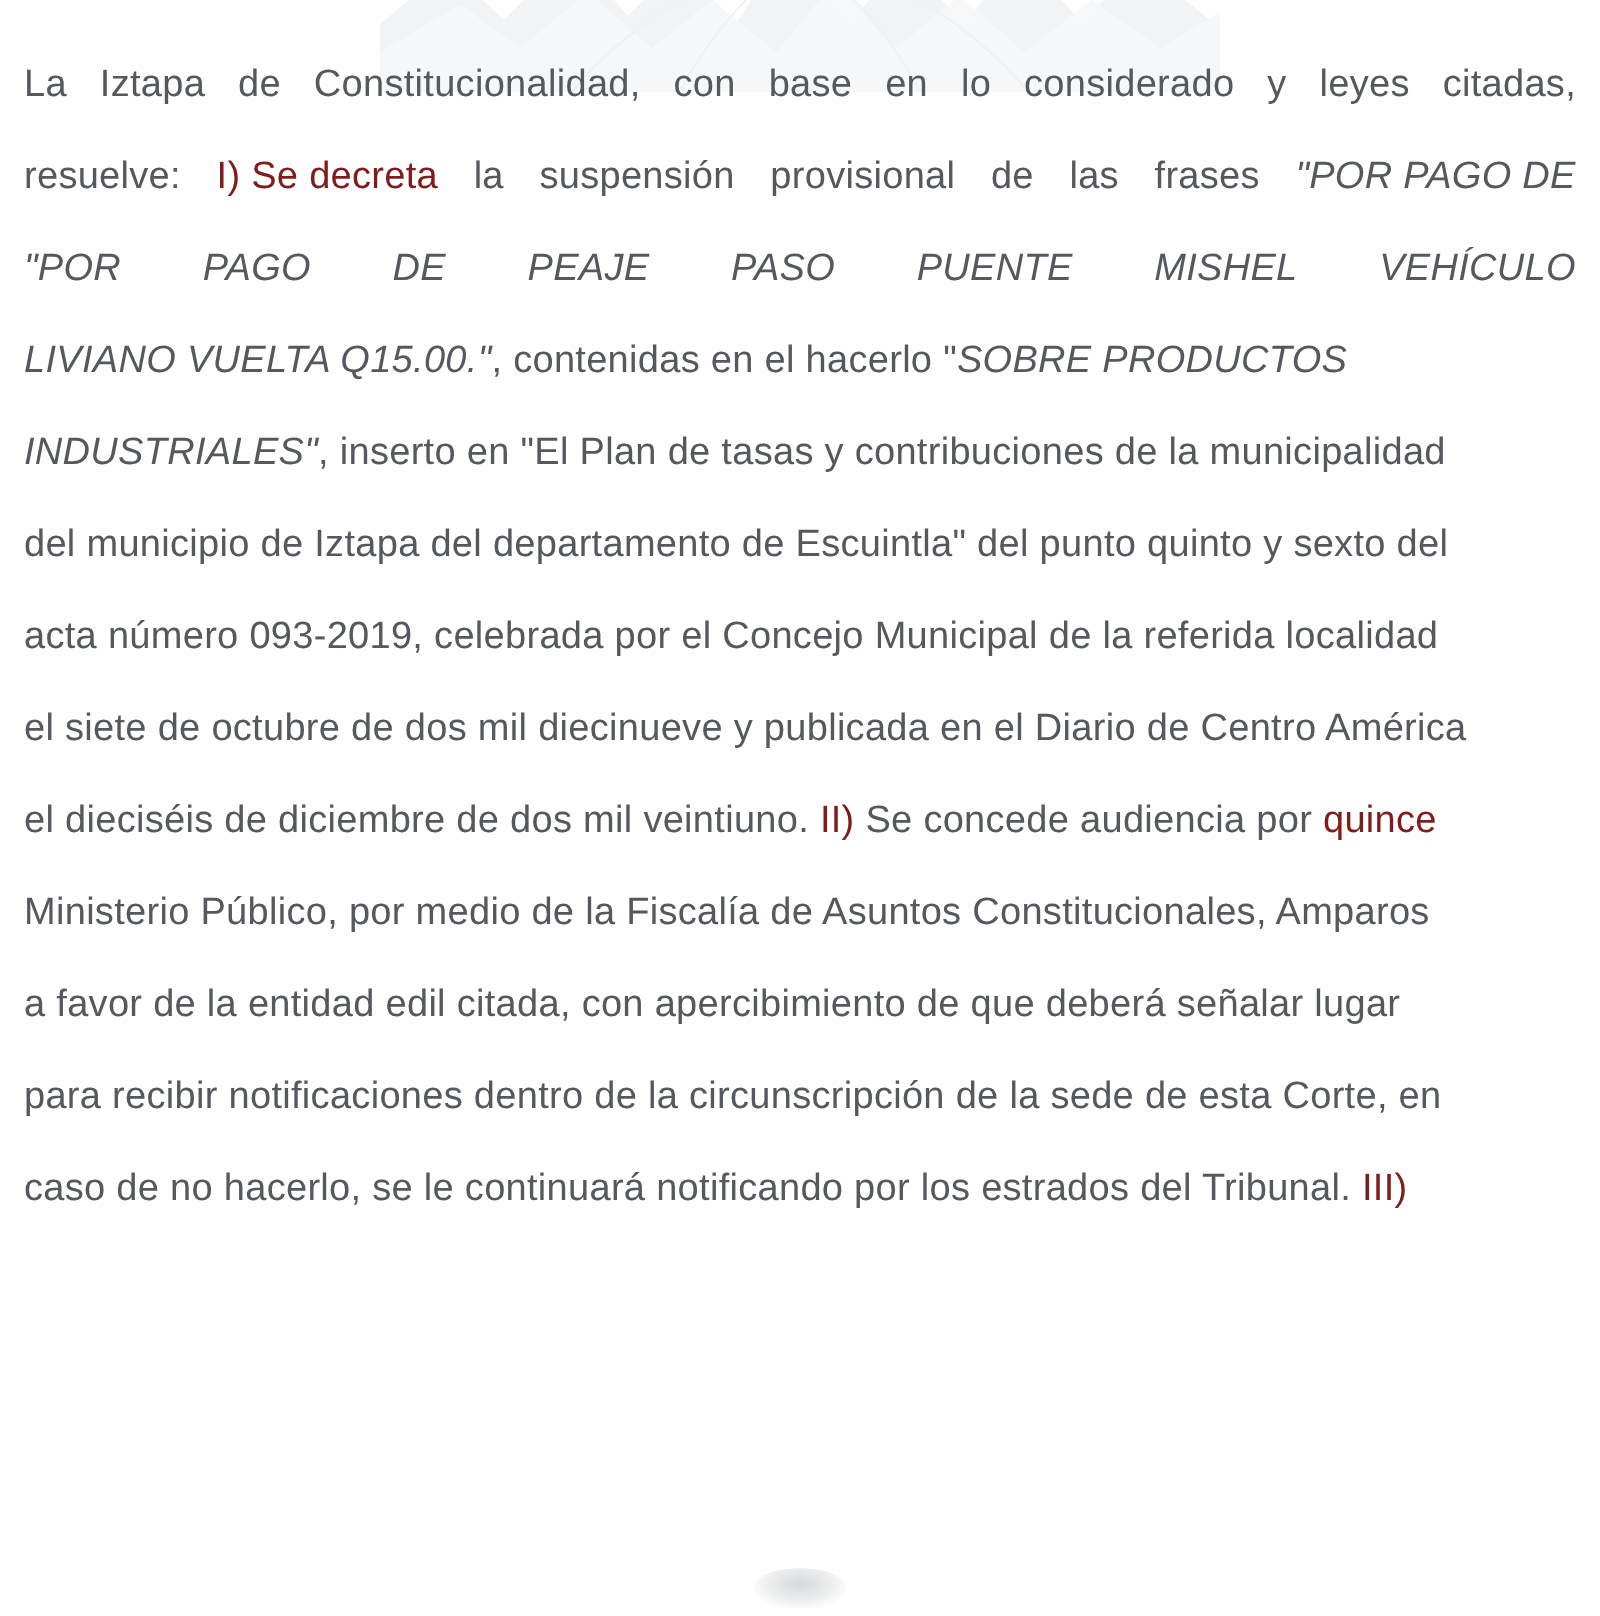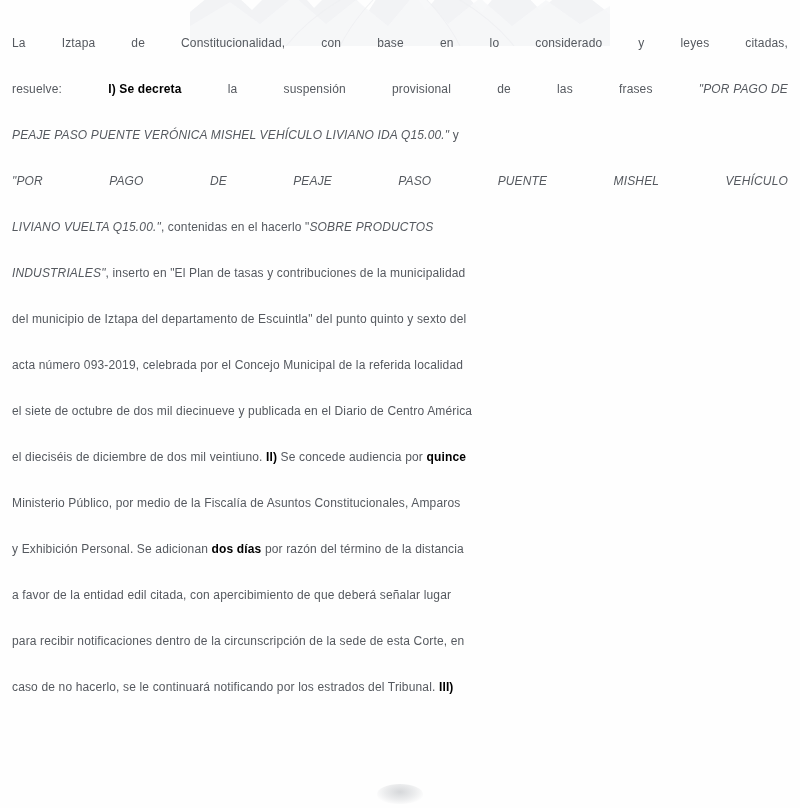--- a/index.html
+++ b/index.html
@@ -49,21 +49,21 @@
 
   
   .doc-body {
     position: absolute;
     left: 12px;
     top: 20px;
     width: 776px;
   }
 
   .doc-line {
-    font-size: 12px;
+    font-size: 19px;
     line-height: 46px;
     height: 46px;
     color: #55595f;
     white-space: nowrap;
     letter-spacing: 0.15px;
     font-weight: 400;
   }
 
   
   .doc-line.justify {
@@ -73,22 +73,22 @@
   }
   .doc-line.justify > span {
     white-space: pre;
   }
 
   .ital {
     font-style: italic;
   }
 
   .bold {
-    font-weight: 700;
-    color: #000000;
+    font-weight: 400;
+    color: #7f1d1d;
   }
 </style>
 </head>
 <body>
 
 <div id="page">
 
   <svg class="watermark-top" viewBox="0 0 420 92" preserveAspectRatio="none" aria-hidden="true">
     <g fill="#e6e8ec" opacity="0.95">
       <path d="M0 58 L34 30 L62 56 L96 22 L124 54 L150 28 L178 58 L206 14 L236 56 L262 26 L292 58 L320 24 L350 56 L382 30 L420 60 L420 92 L0 92 Z"></path>
@@ -125,23 +125,20 @@
       <span class="bold">I) Se decreta</span>
       <span>la</span>
       <span>suspensión</span>
       <span>provisional</span>
       <span>de</span>
       <span>las</span>
       <span>frases</span>
       <span class="ital">"POR PAGO DE</span>
     </div>
 
-    <div class="doc-line">
-      <span class="ital">PEAJE PASO PUENTE VERÓNICA MISHEL VEHÍCULO LIVIANO IDA Q15.00."</span><span> y</span>
-    </div>
 
     <div class="doc-line justify ital">
       <span>"POR</span>
       <span>PAGO</span>
       <span>DE</span>
       <span>PEAJE</span>
       <span>PASO</span>
       <span>PUENTE</span>
       <span>MISHEL</span>
       <span>VEHÍCULO</span>
@@ -169,23 +166,20 @@
 
     <div class="doc-line">
       <span>el dieciséis de diciembre de dos mil veintiuno. </span><span class="bold">II)</span><span> Se concede audiencia por </span><span class="bold">quince</span>
     </div>
 
 
     <div class="doc-line">
       <span>Ministerio Público, por medio de la Fiscalía de Asuntos Constitucionales, Amparos</span>
     </div>
 
-    <div class="doc-line">
-      <span>y Exhibición Personal. Se adicionan </span><span class="bold">dos días</span><span> por razón del término de la distancia</span>
-    </div>
 
     <div class="doc-line">
       <span>a favor de la entidad edil citada, con apercibimiento de que deberá señalar lugar</span>
     </div>
 
     <div class="doc-line">
       <span>para recibir notificaciones dentro de la circunscripción de la sede de esta Corte, en</span>
     </div>
 
     <div class="doc-line">

